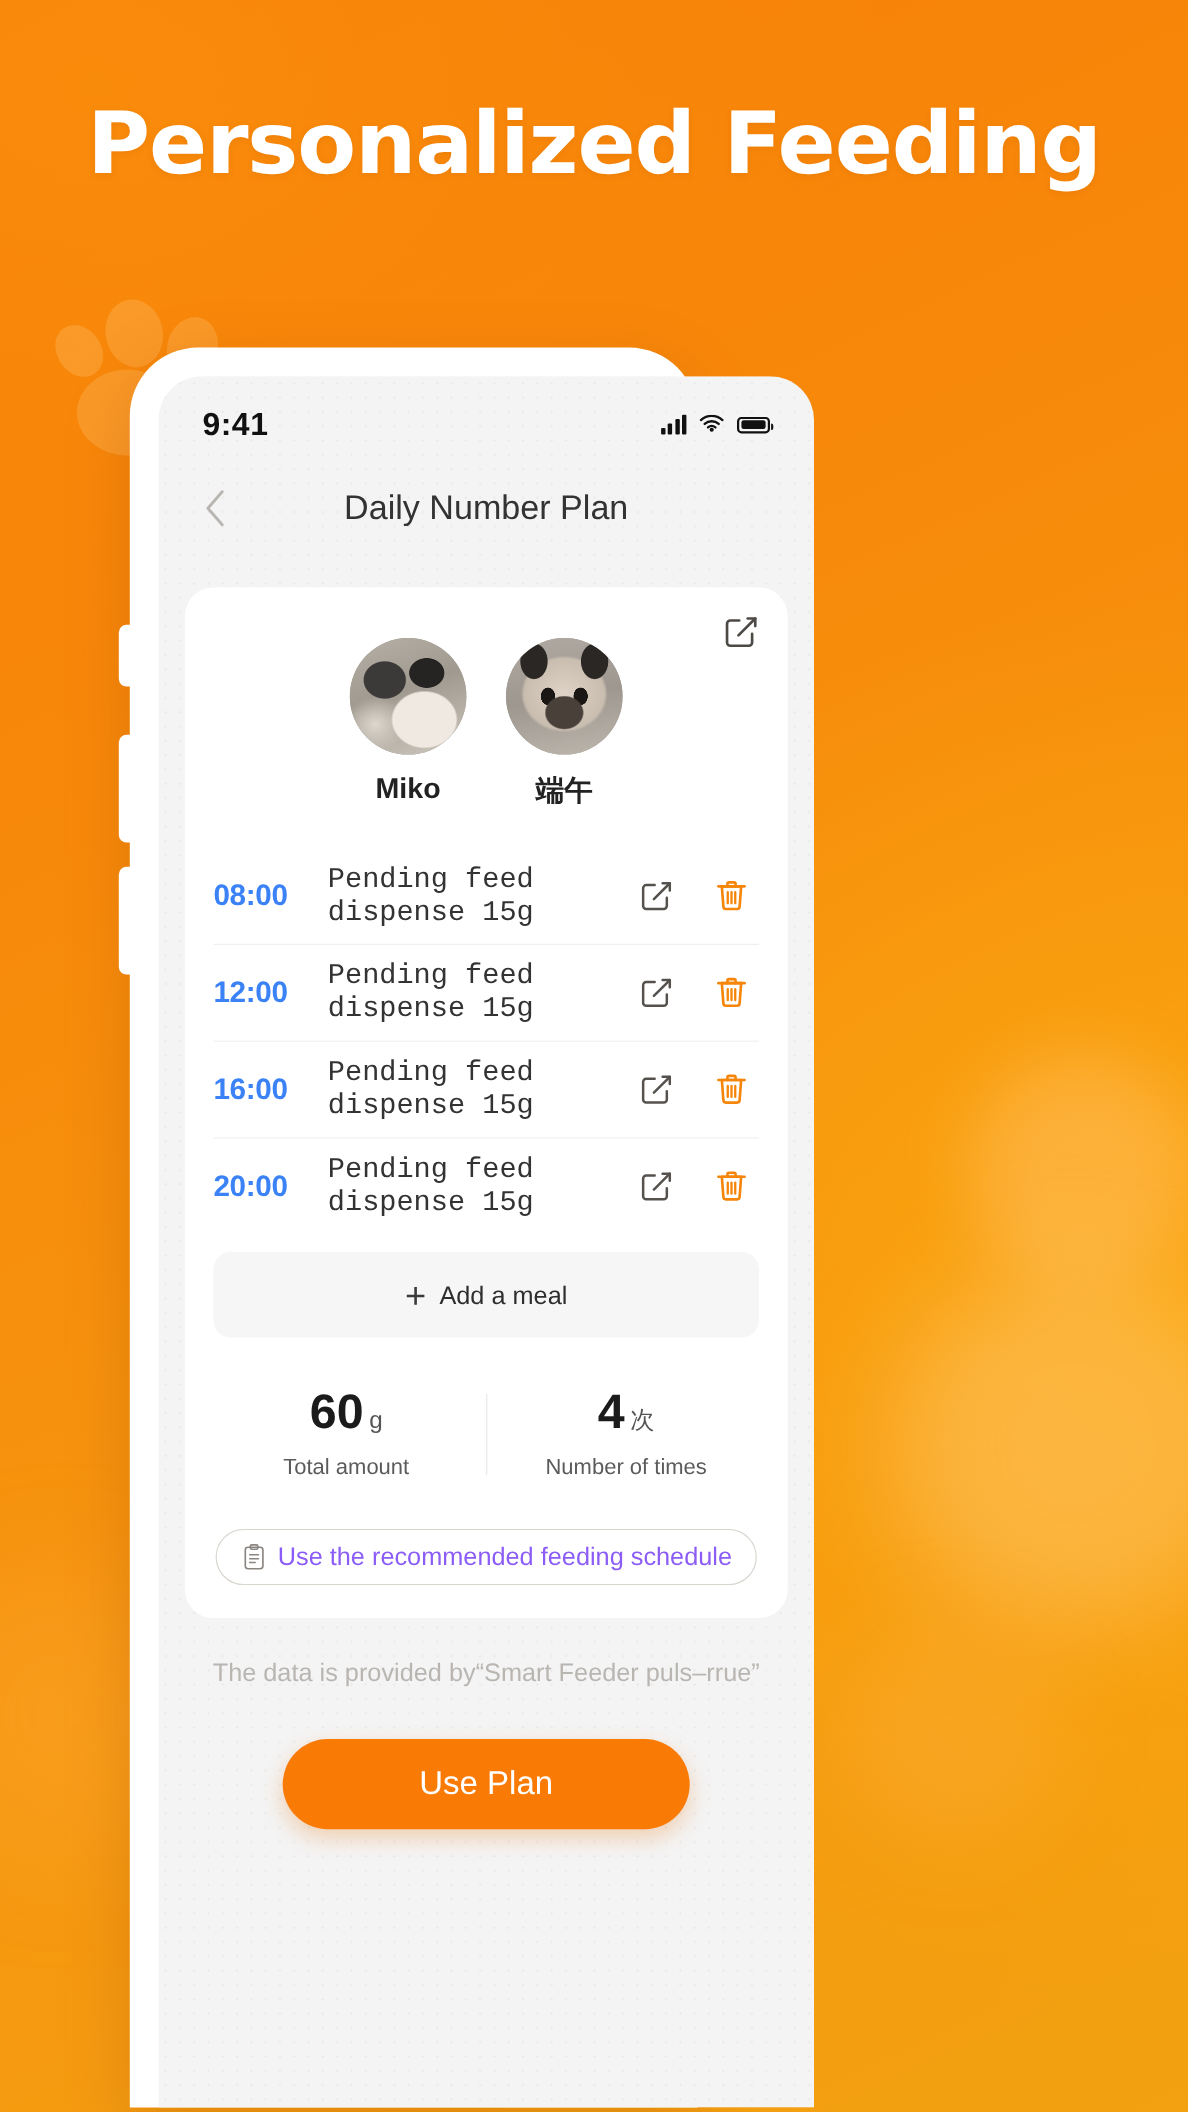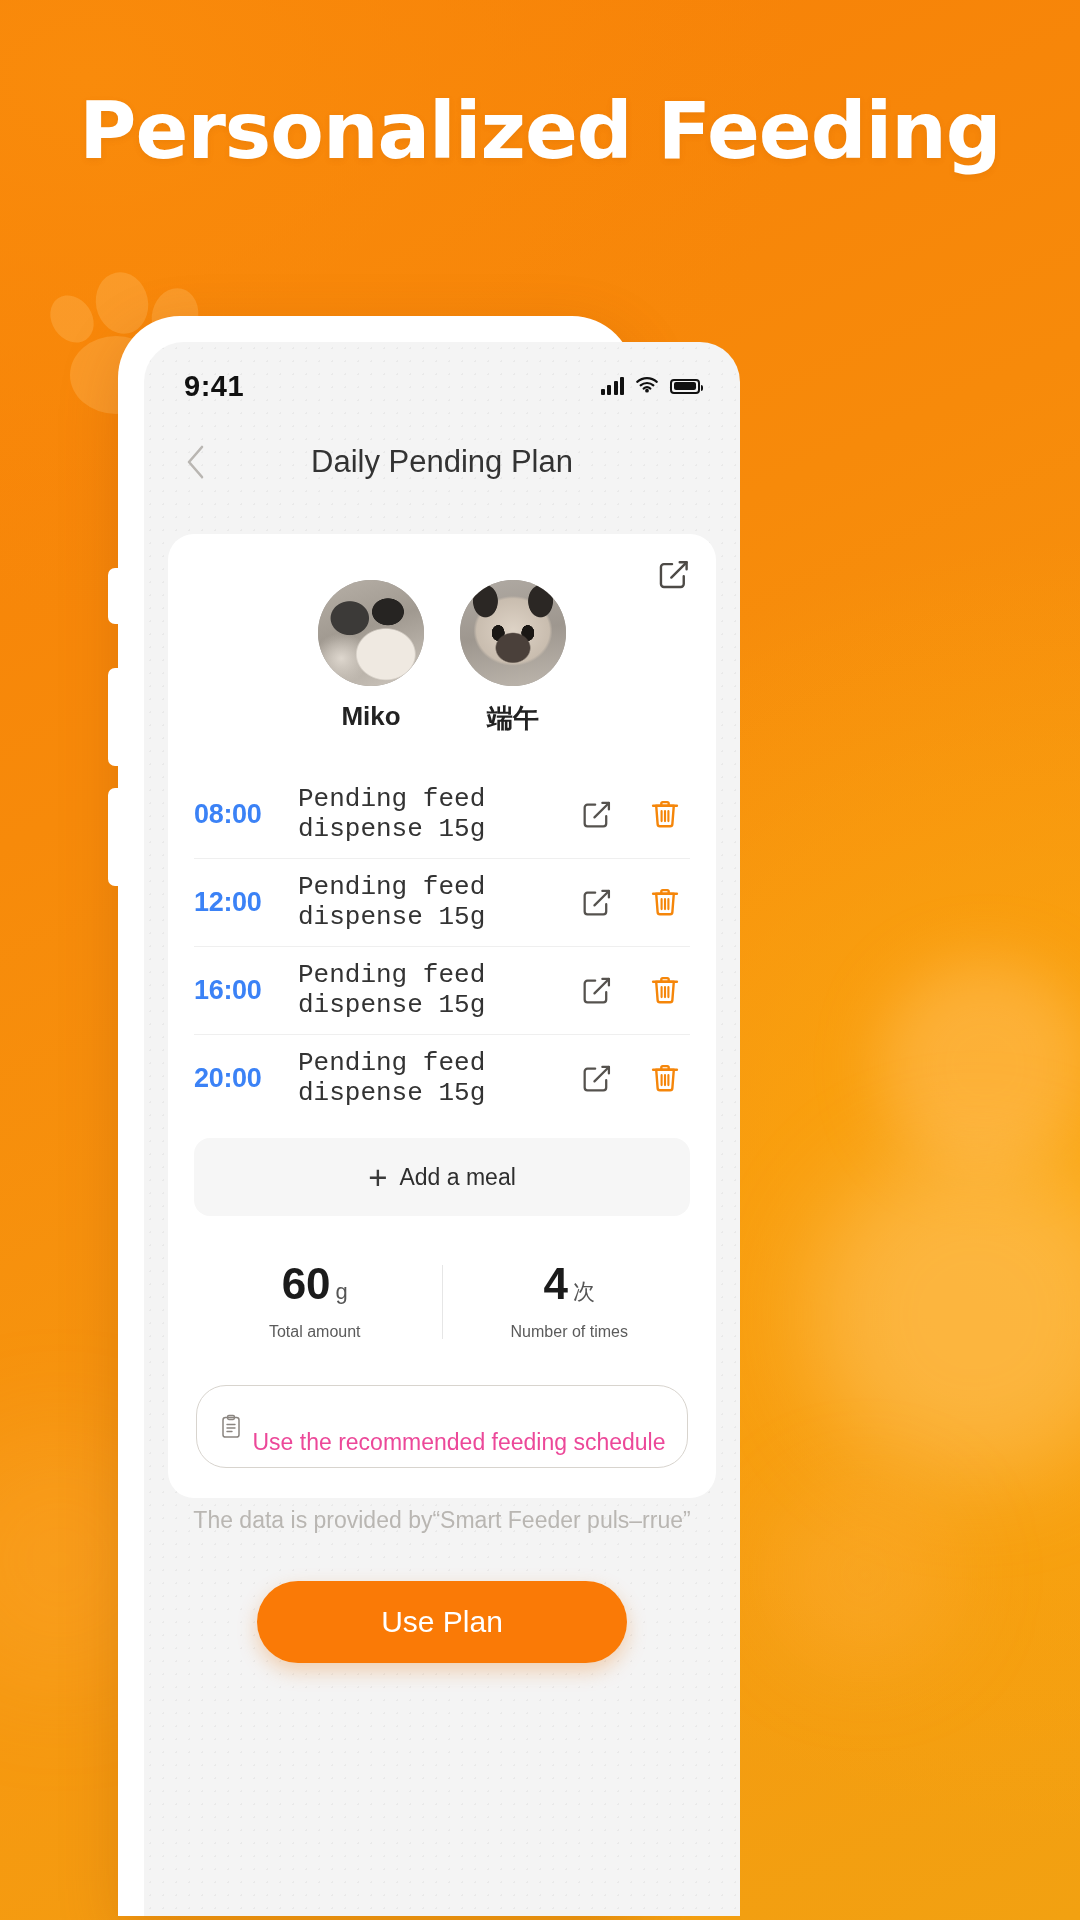--- a/index.html
+++ b/index.html
@@ -121,27 +121,27 @@
   #addmeal{margin:16px 26px 0;height:78px;background:#F6F6F6;border-radius:16px;
     display:flex;align-items:center;justify-content:center;gap:12px;cursor:pointer;}
   #addmeal .plus{font-size:33px;color:#3a3a3a;line-height:1;font-weight:300;}
   #addmeal .txt{font-size:23px;color:#2e2e2e;}
 
   
   #stats{display:flex;align-items:center;margin-top:46px;padding:0 20px;}
   .stat{flex:1;text-align:center;}
   .stat .val{font-size:44px;font-weight:bold;color:#1b1b1b;line-height:1;}
   .stat .val small{font-size:22px;font-weight:400;color:#555;margin-left:5px;}
-  .stat .lbl{margin-top:17px;font-size:16px;color:#5b5b5b;}
+  .stat .lbl{margin-top:17px;font-size:20px;color:#5b5b5b;}
   #statdiv{width:1px;height:74px;background:#E6E6E6;}
 
   
   #recpill{margin:44px auto 0;width:fit-content;display:flex;align-items:center;gap:10px;
     border:1.6px solid #D8D4CE;border-radius:30px;padding:11px 22px;cursor:pointer;}
-  #recpill .txt{font-size:23px;color:#ec4899;margin-top:32px;}
+  #recpill .txt{font-size:23px;color:#8b5cf6;}
 
   
   #footnote{position:absolute;left:0;right:0;top:1165px;text-align:center;
     font-size:23px;color:#B9B6B2;}
 
   #useplan{position:absolute;left:113px;top:1239px;width:370px;height:82px;
     background:#FA7A06;border-radius:41px;color:#fff;font-size:30px;
     display:flex;align-items:center;justify-content:center;cursor:pointer;
     box-shadow:0 8px 20px rgba(230,110,0,.28);}
 </style>
@@ -191,21 +191,21 @@
           </span>
       </div>
     </div>
 
     <div id="navbar">
       <div id="backbtn">
         <svg width="22" height="36" viewBox="0 0 22 36">
           <path d="M17 3 L4 18 L17 33" stroke="#B9B6B2" stroke-width="2.6" fill="none" stroke-linecap="round" stroke-linejoin="round"></path>
         </svg>
       </div>
-      <div id="navtitle">Daily Pending Plan</div>
+      <div id="navtitle">Daily Number Plan</div>
     </div>
 
     <div id="card">
 
       <div id="cardedit">
         <svg width="36" height="36" viewBox="0 0 24 24">
           <path d="M18.5 13.5v5.2a2 2 0 0 1-2 2H5.3a2 2 0 0 1-2-2V7.4a2 2 0 0 1 2-2h5.4" stroke="#4d4a46" stroke-width="1.6" fill="none" stroke-linecap="round"></path>
           <path d="M10.2 14.4 20.4 4.2" stroke="#4d4a46" stroke-width="1.6" fill="none" stroke-linecap="round"></path>
           <path d="M20.4 4.2h-4.6M20.4 4.2v4.6" stroke="#4d4a46" stroke-width="1.6" fill="none" stroke-linecap="round"></path>
         </svg>

